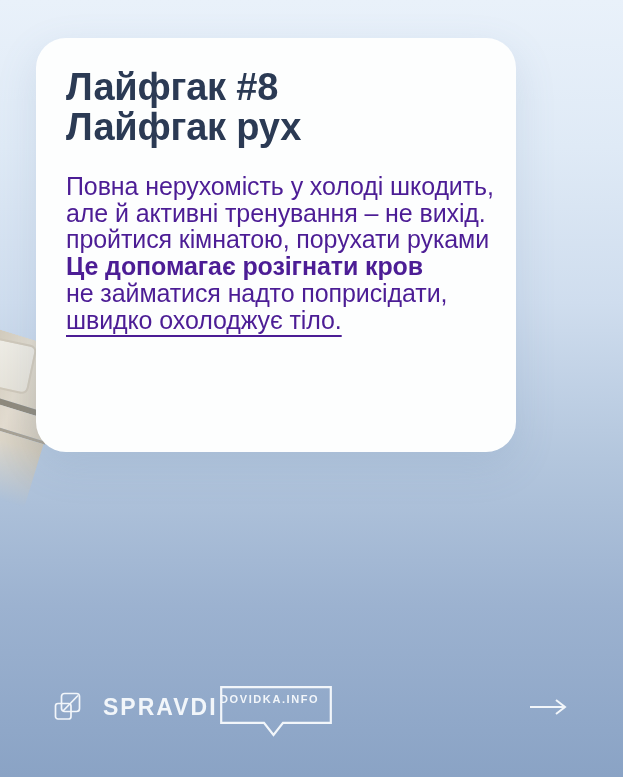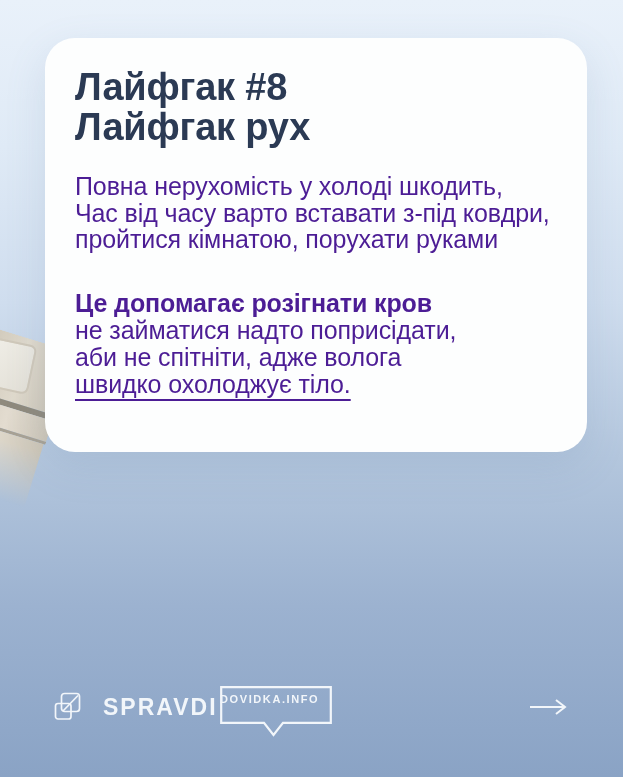--- a/index.html
+++ b/index.html
@@ -38,36 +38,36 @@
     background:linear-gradient(90deg,#cdc6b7,#e3dcd0 55%,#ccc5b6);}
   .thermos .seam2{position:absolute;top:94px;left:0;right:0;height:3px;background:#a8a295;}
   .thermos .body{
     position:absolute;top:97px;left:2px;right:2px;bottom:0;
     background:linear-gradient(90deg,#c5beaf 0%,#ded8cb 50%,#ccc5b6 100%);
     border-radius:0 0 8px 8px;
   }
 
   
   .card{
-    position:absolute;left:45px;top:38px;width:542px;height:414px;
+    position:absolute;left:36px;top:38px;width:480px;height:414px;
     background:#fdfefe;border-radius:30px;z-index:2;
     box-shadow:0 14px 40px rgba(100,130,170,.16);
     box-sizing:border-box;padding:30px 30px 14px 30px;
     color:#2d3c56;
   }
   .card h1{
     margin:0;font-size:38px;line-height:1.05;font-weight:700;
     letter-spacing:-0.2px;color:#2b3a54;
   }
   .card .body-text{
     margin-top:25px;font-size:25px;line-height:26.8px;
     letter-spacing:-0.1px;color:#4c1d95;
   }
   .line{display:block;white-space:nowrap;}
-  .b{font-weight:700;margin-top:37px;}
+  .b{font-weight:700;}
   .u{
     text-decoration:underline;
     text-underline-offset:6px;
     text-decoration-thickness:1.5px;
   }
 
   
   .footer{position:absolute;left:0;right:0;bottom:0;height:95px;z-index:3;}
   .spravdi{
     position:absolute;left:53px;top:9px;height:32px;
@@ -98,25 +98,24 @@
     <div class="body"></div>
   </div>
 
   <div class="card">
     <h1>
       <span class="line">Лайфгак #8</span>
       <span class="line">Лайфгак рух</span>
     </h1>
     <div class="body-text">
       <span class="line">Повна нерухомість у холоді шкодить,</span>
-      <span class="line">Час від часу варто вставати з-під ковдри,</span>
+      <span class="line">але й активні тренування – не вихід.</span>
       <span class="line">пройтися кімнатою, порухати руками</span>
       <span class="line b">Це допомагає розігнати кров</span>
       <span class="line">не займатися надто поприсідати,</span>
-      <span class="line">аби не спітніти, адже волога</span>
       <span class="line u">швидко охолоджує тіло.</span>
     </div>
   </div>
 
   <div class="footer">
 
     <div class="spravdi">
       <span>
         <svg width="29" height="31" viewBox="0 0 29 31" fill="none">
           <rect x="8.5" y="1.5" width="18" height="18" rx="3" stroke="#f2f6fa" stroke-width="1.7"></rect>

